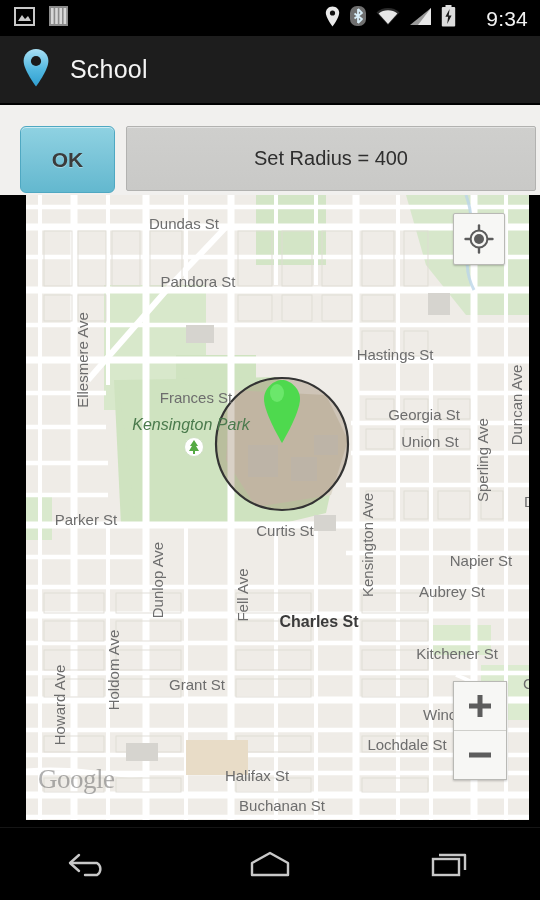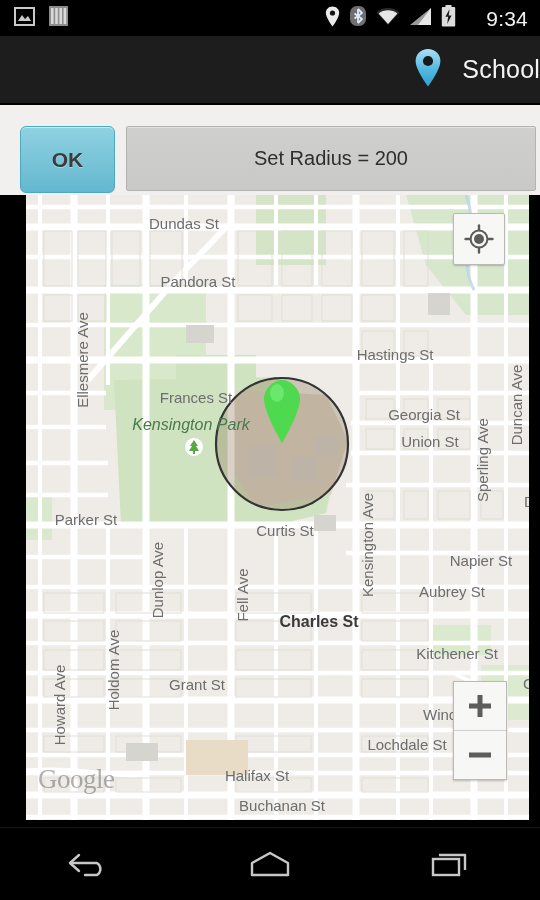--- a/index.html
+++ b/index.html
@@ -48,21 +48,20 @@
   .actionbar {
     position: absolute;
     top: 36px; left: 0;
     width: 540px; height: 68px;
     background: #1d1d1d;
     border-bottom: 1px solid #000;
     display: flex;
     align-items: center;
     box-sizing: border-box;
     padding-left: 22px;
-    justify-content: flex-end;
   }
   .actionbar .title {
     color: #f4f4f4;
     font-size: 25px;
     margin-left: 20px;
     font-weight: normal;
     letter-spacing: 0.2px;
   }
 
   
@@ -248,21 +247,21 @@
         </defs>
         <path d="M14 1 C7 1 1.6 6.3 1.6 13 C1.6 22 14 38.5 14 38.5 C14 38.5 26.4 22 26.4 13 C26.4 6.3 21 1 14 1 Z" fill="url(#pinGrad)"></path>
         <circle cx="14" cy="13" r="5.1" fill="#1a1a1a"></circle>
       </svg>
     </span>
     <span class="title">School</span>
   </div>
 
   <div class="controls">
     <div class="btn-ok">OK</div>
-    <div class="btn-radius">Set Radius = 200</div>
+    <div class="btn-radius">Set Radius = 400</div>
   </div>
 
   <div class="map-wrap">
     <svg class="map-svg" width="503" height="625" viewBox="0 0 503 625">
 
       <rect x="0" y="0" width="503" height="625" fill="#eae7e1"></rect>
 
       <g fill="#efece7">
         <rect x="0" y="0" width="503" height="625"></rect>
       </g>

